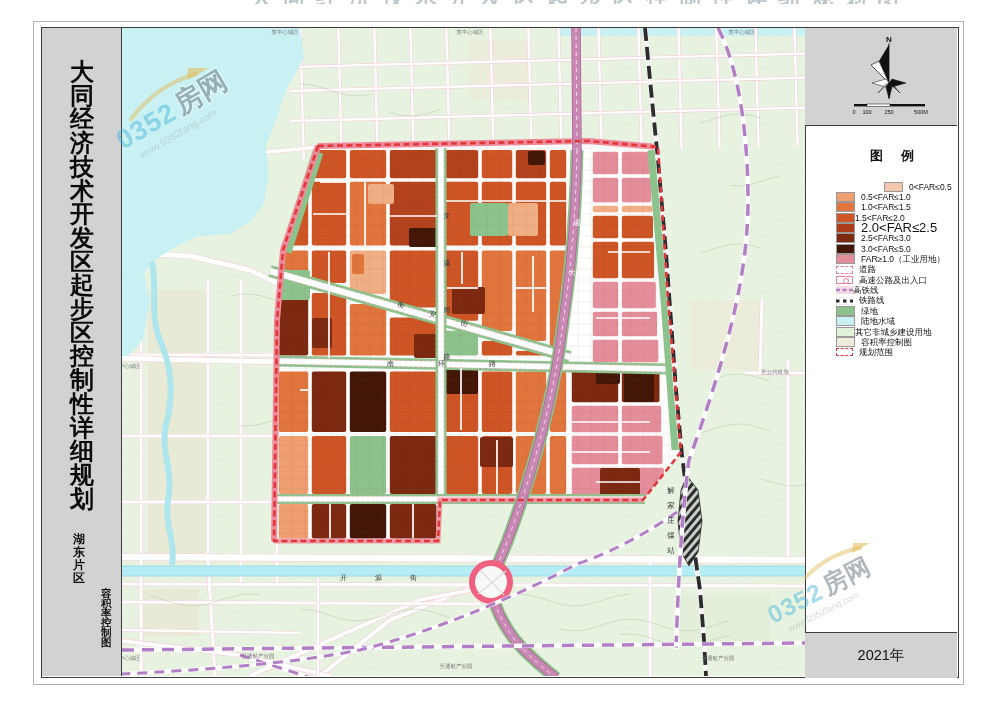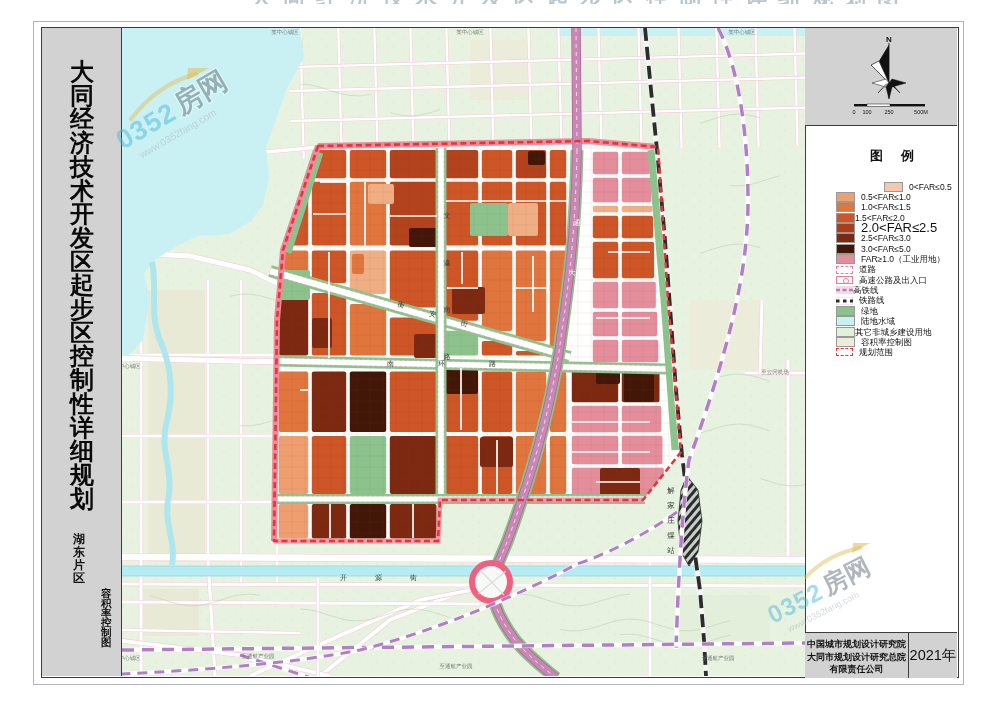--- a/index.html
+++ b/index.html
@@ -384,21 +384,20 @@
         <rect width="17" height="8" fill="#fff" stroke="#bbb" stroke-width="0.5"></rect>
         <line x1="0" y1="4" x2="17" y2="4" stroke="#2c2c2c" stroke-width="3" stroke-dasharray="3.5 3.5"></line>
       </svg><span style="font-size:8.5px;color:#111;vertical-align:middle;margin-left:6px;">铁路线</span></div>
 <div style="height:10.35px;line-height:10.35px;white-space:nowrap;"><span style="display:inline-block;width:17px;height:8px;background:#8cc38c;border:0.5px solid #999;vertical-align:middle;"></span><span style="font-size:8.5px;color:#111;vertical-align:middle;margin-left:6px;">绿地</span></div>
 <div style="height:10.35px;line-height:10.35px;white-space:nowrap;"><span style="display:inline-block;width:17px;height:8px;background:#c9f1f3;border:0.5px solid #999;vertical-align:middle;"></span><span style="font-size:8.5px;color:#111;vertical-align:middle;margin-left:6px;">陆地水域</span></div>
 <div style="height:10.35px;line-height:10.35px;white-space:nowrap;"><span style="display:inline-block;width:17px;height:8px;background:#e2f2da;border:0.5px solid #999;vertical-align:middle;"></span><span style="font-size:8.5px;color:#111;vertical-align:middle;">其它非城乡建设用地</span></div>
 <div style="height:10.35px;line-height:10.35px;white-space:nowrap;"><span style="display:inline-block;width:17px;height:8px;background:#eeebdb;border:0.5px solid #999;vertical-align:middle;"></span><span style="font-size:8.5px;color:#111;vertical-align:middle;margin-left:6px;">容积率控制图</span></div>
 <div style="height:10.35px;line-height:10.35px;white-space:nowrap;"><span style="display:inline-block;width:17px;height:8px;background:#fff;border:1.5px dashed #e0373b;vertical-align:middle;box-sizing:border-box;"></span><span style="font-size:8.5px;color:#111;vertical-align:middle;margin-left:6px;">规划范围</span></div>
 </div>
 <div class="abs" style="left:805px;top:632px;width:152px;height:45px;background:#d2d2d2;border-top:1px solid #3c3c3c;display:flex;">
-    <div style="width:104px;border-right:1px solid #3c3c3c;text-align:center;font-size:9px;font-weight:bold;color:#111;line-height:12.5px;padding-top:5px;box-sizing:border-box;">中国城市规划设计研究院<br>大同市规划设计研究总院<br>有限责任公司</div>
     <div style="flex:1;text-align:center;font-size:14.5px;color:#111;line-height:45px;white-space:nowrap;">2021年</div>
   </div>
 <svg class="abs" style="left:0;top:0;pointer-events:none;" width="1000" height="706" viewBox="0 0 1000 706">
     <g transform="translate(123,150) rotate(-30.4)" opacity="0.48">
       <text x="0" y="0" font-size="27" font-weight="bold" fill="#4ab6da" letter-spacing="1">0352</text>
       <text x="68" y="-1" font-size="28" font-weight="bold" fill="#5b6b75" stroke="#fff" stroke-width="2.2" style="paint-order:stroke">房网</text>
       <text x="12" y="17" font-size="10" fill="#a8b2b8">www.0352fang.com</text>
     </g>
     <path d="M131,119 Q158,84 196,74" fill="none" stroke="#e3bd59" stroke-width="4.3" stroke-linecap="round" opacity="0.48"></path>
     <path d="M187,80 L209,68 L188,68 Z" fill="#e3bd59" opacity="0.58"></path>

